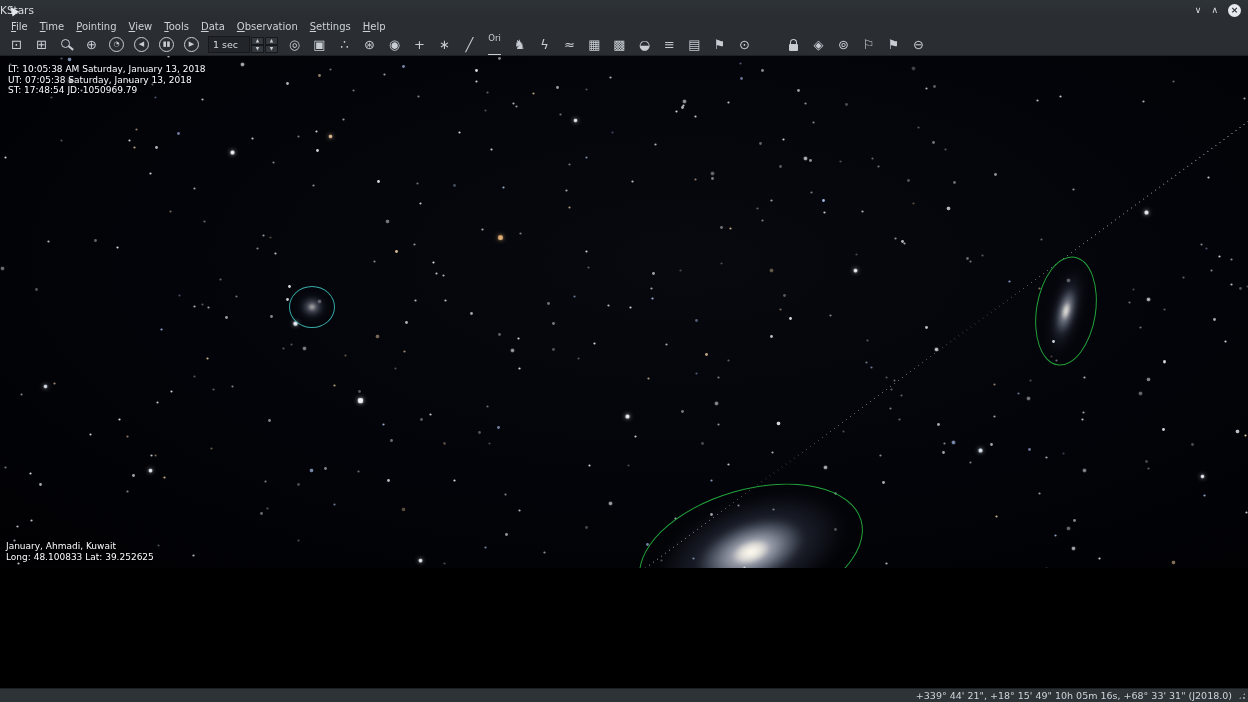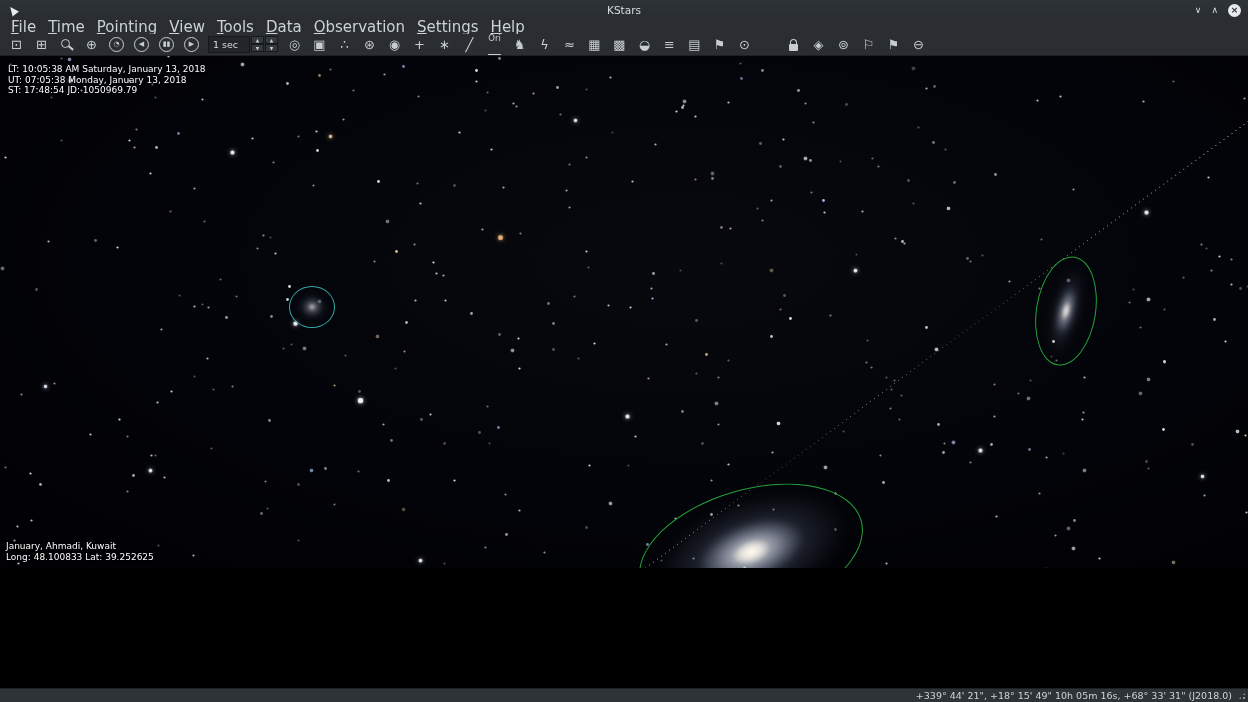--- a/index.html
+++ b/index.html
@@ -1,40 +1,40 @@
 <!DOCTYPE html>
 <html><head>
 <meta charset="utf-8">
 <style>
   *{box-sizing:border-box;margin:0;padding:0}
   html,body{width:1248px;height:702px;background:#000;overflow:hidden;font-family:"DejaVu Sans",sans-serif;cursor:default}
 
   .titlebar{position:absolute;top:0;left:0;right:0;height:20px;background:linear-gradient(#2e3338,#292d32);display:flex;align-items:center;padding:0 7px;z-index:50}
   .cursor-icon{width:0;height:0;border-left:4px solid transparent;border-right:4px solid transparent;border-bottom:9px solid #e8ecef;transform:rotate(-38deg);margin-left:2px}
-  .title{position:absolute;left:0;right:0;text-align:center;color:#d8dde1;font-size:10.5px}
+  .title{position:absolute;left:0;right:0;color:#d8dde1;font-size:10.5px}
   .wcontrols{margin-left:auto;display:flex;align-items:center;gap:10px;z-index:2}
   .wbtn{color:#d8dde1;font-size:9px;line-height:1}
   .wbtn.close{width:13px;height:13px;border-radius:50%;background:#e6eaee;color:#2a2e33;display:flex;align-items:center;justify-content:center;font-size:9px;font-weight:bold}
 
   .menubar{position:absolute;top:20px;left:0;right:0;height:14px;background:#2a2e33;display:flex;align-items:center;padding-left:5px;z-index:50}
-  .menu-item{color:#ccd2d7;font-size:15px;padding:0 6px;line-height:14px}
+  .menu-item{color:#ccd2d7;font-size:10px;padding:0 6px;line-height:14px}
   .menu-item u{text-decoration:underline}
 
   .toolbar{position:absolute;top:34px;left:0;right:0;height:22px;background:#2a2e33;border-bottom:1px solid #1c1f23;display:flex;align-items:center;padding-left:5px;gap:2px;z-index:50}
   .tbtn{width:23px;height:20px;display:flex;align-items:center;justify-content:center;color:#c7cdd3;font-size:13px;border-radius:2px}
   .tbtn span{line-height:1}
   .tbtn.circ span{width:15px;height:15px;border:1.2px solid #c7cdd3;border-radius:50%;display:flex;align-items:center;justify-content:center;font-size:7px}
   .tbtn.ttext span{font-size:8.5px;border-bottom:1px solid #c7cdd3;padding-bottom:12px}
   .tgap{width:22px}
   .icon-magnifier i{position:relative;width:9px;height:9px;border:1.5px solid #c7cdd3;border-radius:50%;display:block;margin:-3px 0 0 -3px}
   .icon-magnifier i::after{content:"";position:absolute;width:6px;height:1.5px;background:#c7cdd3;right:-5px;bottom:-2px;transform:rotate(40deg)}
   .icon-lock i{position:relative;display:block;width:9px;height:7px;background:#c7cdd3;border-radius:1px;margin-top:5px}
   .icon-lock i::before{content:"";position:absolute;top:-5px;left:1px;width:5px;height:5px;border:1.5px solid #c7cdd3;border-bottom:none;border-radius:4px 4px 0 0}
 
-  .spinbox{display:flex;margin:0 3px}
+  .spinbox{display:flex;align-items:center;margin:0 3px}
   .spinval{width:42px;height:17px;background:#22262a;border:1px solid #16181b;color:#d5dade;font-size:9.5px;display:flex;align-items:center;padding-left:4px}
   .spincol{display:flex;flex-direction:column;margin-left:1px}
   .spincol span{width:13px;height:8px;background:#34393f;border:1px solid #16181b;color:#c7cdd3;font-size:4.5px;display:flex;align-items:center;justify-content:center}
 
   .sky{position:absolute;top:56px;left:0;width:1248px;height:512px;background:radial-gradient(ellipse at 55% 40%, #07090f 0%, #030409 55%, #010103 100%);overflow:hidden;z-index:1}
   .starfield{position:absolute;left:0;top:0;width:1px;height:1px;border-radius:50%;background:transparent}
   .ecliptic{position:absolute;height:1px;transform-origin:0 0;background:repeating-linear-gradient(90deg, rgba(205,215,232,0.5) 0 1px, transparent 1px 5px)}
   .sky-object{position:absolute}
   .glow{position:absolute;left:0;top:0;border-radius:50%}
   .ring{position:absolute;left:0;top:0;border:1px solid;border-radius:50%}
@@ -186,21 +186,21 @@
       <span>⊖</span>
     </div>
   </div>
 
 <div class="sky">
   <div class="starfield" style="box-shadow: rgba(226, 231, 240, 0.62) 414px 188px 0px 0.6px, rgba(226, 231, 240, 0.75) 772px 396px 0px 0.6px, rgba(226, 231, 240, 0.5) 970px 205px 0px 0.6px, rgba(226, 231, 240, 0.76) 194px 250px 0px 0.6px, rgba(226, 231, 240, 0.81) 388px 424px 0px 0.9px, rgba(226, 231, 240, 0.46) 487px 350px 0px 0.6px, rgba(226, 231, 240, 0.89) 5px 101px 0px 0.6px, rgba(226, 231, 240, 0.49) 353px 34px 0px 0.6px, rgba(226, 231, 240, 0.54) 265px 425px 0px 0.6px, rgba(168, 190, 236, 0.69) 583px 629px 0px 0.6px, rgba(226, 231, 240, 0.75) 443px 219px 0px 0.6px, rgba(226, 231, 240, 0.31) 702px 387px 0px 0.9px, rgba(226, 231, 240, 0.54) 762px 164px 0px 0.6px, rgba(226, 231, 240, 0.34) 1240px 232px 0px 0.9px, rgba(226, 231, 240, 0.87) 635px 380px 0px 0.6px, rgba(226, 231, 240, 0.76) 862px 155px 0px 0.6px, rgba(226, 231, 240, 0.55) 273px 106px 0px 0.6px, rgba(233, 203, 158, 0.34) 270px 181px 0px 0.6px, rgba(168, 190, 236, 0.71) 403px 10px 0px 0.9px, rgba(226, 231, 240, 0.7) 362px 597px 0px 0.9px, rgba(226, 231, 240, 0.43) 872px 102px 0px 0.6px, rgba(226, 231, 240, 0.49) 866px 306px 0px 0.6px, rgba(233, 203, 158, 0.86) 164px 421px 0px 0.6px, rgba(168, 190, 236, 0.38) 1197px 609px 0px 0.9px, rgba(226, 231, 240, 0.36) 716px 553px 0px 0.6px, rgba(226, 231, 240, 0.82) 151px 399px 0px 0.6px, rgba(226, 231, 240, 0.34) 586px 33px 0px 0.6px, rgba(226, 231, 240, 0.88) 555px 583px 0px 0.6px, rgba(226, 231, 240, 0.55) 830px 259px 0px 0.6px, rgba(226, 231, 240, 0.8) 805px 102px 1px 1.3px, rgba(226, 231, 240, 0.41) 487px 36px 0px 0.6px, rgba(233, 203, 158, 0.5) 377px 280px 0px 1.3px, rgba(226, 231, 240, 0.37) 918px 71px 0px 0.6px, rgba(233, 203, 158, 0.73) 569px 151px 0px 0.6px, rgba(233, 203, 158, 0.58) 504px 600px 0px 0.9px, rgba(226, 231, 240, 0.36) 85px 564px 1px 1.3px, rgba(226, 231, 240, 0.36) 886px 321px 0px 0.6px, rgba(226, 231, 240, 0.31) 1133px 233px 0px 0.6px, rgba(226, 231, 240, 0.35) 61px 84px 0px 0.6px, rgba(226, 231, 240, 0.89) 589px 409px 0px 0.6px, rgba(233, 203, 158, 0.38) 913px 147px 0px 0.6px, rgba(226, 231, 240, 0.34) 823px 551px 0px 0.6px, rgba(168, 190, 236, 0.6) 871px 311px 0px 0.6px, rgba(168, 190, 236, 0.77) 953px 386px 1px 1.3px, rgba(226, 231, 240, 0.89) 1099px 502px 0px 0.6px, rgba(226, 231, 240, 0.85) 420px 147px 0px 0.6px, rgba(226, 231, 240, 0.31) 628px 409px 0px 0.6px, rgba(226, 231, 240, 0.52) 1238px 625px 0px 0.6px, rgba(226, 231, 240, 0.94) 519px 312px 0px 0.6px, rgba(226, 231, 240, 0.37) 283px 292px 0px 0.6px, rgba(226, 231, 240, 0.77) 602px 626px 1px 1.3px, rgba(226, 231, 240, 0.5) 569px 108px 0px 0.6px, rgba(168, 190, 236, 0.46) 740px 7px 0px 0.6px, rgba(168, 190, 236, 0.81) 1055px 479px 0px 0.6px, rgba(226, 231, 240, 0.69) 771px 144px 0px 0.6px, rgba(226, 231, 240, 0.4) 934px 30px 0px 0.9px, rgba(226, 231, 240, 0.55) 1013px 618px 0px 0.6px, rgba(226, 231, 240, 0.43) 967px 202px 0px 0.9px, rgba(233, 203, 158, 0.92) 396px 195px 0px 0.9px, rgba(226, 231, 240, 0.72) 482px 173px 0px 0.6px, rgba(226, 231, 240, 0.48) 236px 240px 0px 0.6px, rgba(168, 190, 236, 0.43) 155px 41px 0px 0.6px, rgba(226, 231, 240, 0.83) 436px 217px 0px 0.6px, rgba(168, 190, 236, 0.68) 311px 414px 0px 1.3px, rgba(168, 190, 236, 0.49) 61px 2px 0px 0.6px, rgba(226, 231, 240, 0.54) 744px 614px 0px 0.6px, rgba(226, 231, 240, 0.78) 948px 152px 0px 1.3px, rgba(226, 231, 240, 0.88) 630px 251px 0px 0.6px, rgba(226, 231, 240, 0.37) 867px 284px 0px 0.6px, rgba(226, 231, 240, 0.76) 1143px 45px 0px 0.6px, rgba(226, 231, 240, 0.47) 330px 13px 0px 0.6px, rgba(168, 190, 236, 0.78) 711px 424px 0px 0.6px, rgba(226, 231, 240, 0.46) 358px 415px 0px 0.6px, rgba(226, 231, 240, 0.47) 1140px 271px 0px 0.6px, rgba(226, 231, 240, 0.58) 738px 449px 0px 0.6px, rgba(226, 231, 240, 0.88) 129px 84px 0px 0.6px, rgba(233, 203, 158, 0.81) 706px 298px 0px 0.9px, rgba(226, 231, 240, 0.63) 263px 179px 0px 0.6px, rgba(226, 231, 240, 0.36) 267px 452px 0px 0.6px, rgba(226, 231, 240, 0.9) 129px 24px 0px 0.6px, rgba(226, 231, 240, 0.41) 1148px 412px 0px 0.6px, rgba(226, 231, 240, 0.48) 1044px 596px 0px 0.6px, rgba(226, 231, 240, 0.45) 204px 165px 0px 0.6px, rgba(226, 231, 240, 0.31) 856px 198px 0px 0.6px, rgba(226, 231, 240, 0.61) 313px 129px 0px 0.6px, rgba(226, 231, 240, 0.77) 287px 27px 0px 0.9px, rgba(168, 190, 236, 0.94) 823px 144px 0px 0.9px, rgba(226, 231, 240, 0.7) 1186px 531px 1px 1.3px, rgba(226, 231, 240, 0.91) 594px 287px 0px 0.6px, rgba(226, 231, 240, 0.34) 835px 473px 0px 0.9px, rgba(226, 231, 240, 0.76) 825px 411px 1px 1.3px, rgba(226, 231, 240, 0.79) 202px 43px 0px 0.6px, rgba(226, 231, 240, 0.9) 676px 55px 0px 0.6px, rgba(226, 231, 240, 0.81) 1148px 243px 1px 1.3px, rgba(226, 231, 240, 0.54) 791px 536px 0px 0.6px, rgba(233, 203, 158, 0.3) 1051px 300px 0px 0.6px, rgba(168, 190, 236, 0.34) 1063px 397px 0px 0.6px, rgba(226, 231, 240, 0.71) 675px 462px 0px 0.6px, rgba(233, 203, 158, 0.45) 771px 214px 1px 1.3px, rgba(226, 231, 240, 0.89) 120px 559px 1px 1.3px, rgba(226, 231, 240, 0.88) 476px 25px 0px 0.6px, rgba(226, 231, 240, 0.36) 479px 376px 0px 0.9px, rgba(226, 231, 240, 0.83) 926px 271px 0px 0.9px, rgba(226, 231, 240, 0.89) 287px 243px 0px 0.9px, rgba(226, 231, 240, 0.77) 242px 8px 1px 1.3px, rgba(226, 231, 240, 0.48) 391px 384px 0px 0.9px, rgba(226, 231, 240, 0.81) 973px 595px 0px 0.6px, rgba(226, 231, 240, 0.68) 226px 261px 0px 0.9px, rgba(226, 231, 240, 0.34) 1030px 324px 0px 0.6px, rgba(226, 231, 240, 0.84) 18px 507px 0px 0.6px, rgba(226, 231, 240, 0.84) 1164px 306px 0px 0.6px, rgba(233, 203, 158, 0.48) 155px 399px 0px 0.6px, rgba(226, 231, 240, 0.31) 489px 387px 0px 0.6px, rgba(168, 190, 236, 0.39) 1201px 550px 0px 0.6px, rgba(226, 231, 240, 0.37) 202px 248px 0px 0.6px, rgba(226, 231, 240, 0.58) 1074px 464px 0px 0.9px, rgba(226, 231, 240, 0.53) 520px 177px 0px 0.6px, rgba(226, 231, 240, 0.36) 36px 233px 0px 0.9px, rgba(226, 231, 240, 0.47) 1129px 246px 0px 0.6px, rgba(226, 231, 240, 0.57) 325px 412px 0px 0.9px, rgba(233, 203, 158, 0.44) 1185px 613px 0px 0.6px, rgba(233, 203, 158, 0.38) 1053px 551px 0px 0.6px, rgba(168, 190, 236, 0.77) 693px 502px 0px 0.6px, rgba(226, 231, 240, 0.77) 193px 499px 0px 0.6px, rgba(168, 190, 236, 0.94) 652px 242px 0px 0.6px, rgba(226, 231, 240, 0.93) 117px 191px 0px 0.6px, rgba(226, 231, 240, 0.44) 748px 562px 0px 0.6px, rgba(226, 231, 240, 0.86) 1208px 121px 0px 0.6px, rgba(226, 231, 240, 0.4) 757px 152px 0px 0.6px, rgba(226, 231, 240, 0.52) 553px 267px 0px 0.9px, rgba(226, 231, 240, 0.92) 843px 531px 0px 0.6px, rgba(226, 231, 240, 0.86) 824px 156px 0px 0.6px, rgba(226, 231, 240, 0.54) 3px 560px 0px 0.6px, rgba(226, 231, 240, 0.67) 75px 542px 0px 0.6px, rgba(226, 231, 240, 0.39) 319px 245px 1px 1.3px, rgba(226, 231, 240, 0.61) 176px 568px 0px 1.3px, rgba(226, 231, 240, 0.57) 505px 438px 0px 0.6px, rgba(226, 231, 240, 0.67) 412px 613px 0px 0.6px, rgba(226, 231, 240, 0.63) 718px 368px 0px 0.6px, rgba(233, 203, 158, 0.78) 533px 37px 0px 0.6px, rgba(226, 231, 240, 0.48) 27px 539px 0px 0.6px, rgba(226, 231, 240, 0.78) 168px 0px 0px 0.6px, rgba(226, 231, 240, 0.41) 1155px 539px 0px 0.6px, rgba(226, 231, 240, 0.49) 806px 609px 0px 0.6px, rgba(226, 231, 240, 0.8) 608px 249px 0px 0.6px, rgba(226, 231, 240, 0.62) 995px 118px 0px 0.9px, rgba(226, 231, 240, 0.86) 430px 358px 0px 0.6px, rgba(226, 231, 240, 0.74) 938px 368px 0px 0.9px, rgba(233, 203, 158, 0.67) 404px 295px 0px 0.6px, rgba(226, 231, 240, 0.65) 343px 63px 0px 0.6px, rgba(226, 231, 240, 0.67) 512px 294px 1px 1.3px, rgba(226, 231, 240, 0.95) 433px 206px 0px 0.6px, rgba(226, 231, 240, 0.5) 933px 86px 0px 0.9px, rgba(226, 231, 240, 0.76) 519px 454px 0px 0.6px, rgba(226, 231, 240, 0.34) 291px 288px 0px 0.6px, rgba(233, 203, 158, 0.94) 1245px 379px 0px 0.6px, rgba(226, 231, 240, 0.87) 171px 335px 0px 0.6px, rgba(226, 231, 240, 0.95) 715px 548px 0px 0.9px, rgba(233, 203, 158, 0.61) 136px 73px 0px 0.6px, rgba(168, 190, 236, 0.65) 544px 530px 0px 0.6px, rgba(226, 231, 240, 0.35) 179px 18px 0px 0.6px, rgba(226, 231, 240, 0.6) 1231px 203px 0px 0.6px, rgba(226, 231, 240, 0.68) 1083px 356px 0px 0.6px, rgba(226, 231, 240, 0.58) 271px 260px 0px 0.9px, rgba(226, 231, 240, 0.46) 1068px 472px 1px 1.3px, rgba(226, 231, 240, 0.8) 1184px 526px 0px 0.6px, rgba(226, 231, 240, 0.61) 805px 47px 0px 0.6px, rgba(233, 203, 158, 0.74) 648px 322px 0px 0.6px, rgba(226, 231, 240, 0.45) 899px 363px 0px 0.6px, rgba(226, 231, 240, 0.69) 730px 515px 0px 0.6px, rgba(168, 190, 236, 0.81) 1009px 225px 0px 0.6px, rgba(226, 231, 240, 0.39) 588px 211px 0px 0.6px, rgba(226, 231, 240, 0.57) 257px 192px 0px 0.6px, rgba(226, 231, 240, 0.58) 880px 399px 0px 0.6px, rgba(233, 203, 158, 0.9) 1127px 583px 0px 0.9px, rgba(233, 203, 158, 0.46) 951px 548px 0px 0.9px, rgba(226, 231, 240, 0.58) 374px 205px 0px 0.6px, rgba(233, 203, 158, 0.76) 334px 329px 0px 0.6px, rgba(226, 231, 240, 0.52) 890px 352px 0px 0.6px, rgba(226, 231, 240, 0.78) 156px 91px 0px 0.9px, rgba(226, 231, 240, 0.87) 301px 524px 0px 0.9px, rgba(226, 231, 240, 0.3) 913px 12px 1px 1.3px, rgba(233, 203, 158, 0.45) 1046px 512px 0px 0.6px, rgba(226, 231, 240, 0.49) 387px 165px 0px 1.3px, rgba(233, 203, 158, 0.36) 403px 453px 0px 1.3px, rgba(226, 231, 240, 0.93) 790px 262px 0px 0.9px, rgba(226, 231, 240, 0.55) 773px 453px 0px 0.6px, rgba(226, 231, 240, 0.84) 157px 346px 0px 0.6px, rgba(226, 231, 240, 0.54) 1148px 323px 0px 1.3px, rgba(226, 231, 240, 0.76) 655px 88px 0px 0.6px, rgba(226, 231, 240, 0.89) 1225px 285px 0px 0.6px, rgba(226, 231, 240, 0.44) 767px 532px 0px 0.6px, rgba(226, 231, 240, 0.87) 783px 83px 0px 0.6px, rgba(226, 231, 240, 0.9) 150px 117px 0px 0.6px, rgba(226, 231, 240, 0.61) 544px 496px 0px 0.6px, rgba(226, 231, 240, 0.74) 926px 32px 0px 0.6px, rgba(226, 231, 240, 0.65) 1039px 437px 0px 0.6px, rgba(226, 231, 240, 0.82) 1237px 375px 0px 1.3px, rgba(226, 231, 240, 0.85) 1060px 40px 0px 0.6px, rgba(226, 231, 240, 0.88) 725px 550px 0px 0.6px, rgba(226, 231, 240, 0.67) 798px 34px 0px 0.9px, rgba(226, 231, 240, 0.37) 28px 625px 0px 0.6px, rgba(226, 231, 240, 0.91) 317px 94px 0px 0.9px, rgba(226, 231, 240, 0.76) 81px 628px 0px 0.6px, rgba(226, 231, 240, 0.34) 51px 41px 0px 0.6px, rgba(233, 203, 158, 0.87) 207px 302px 0px 0.6px, rgba(226, 231, 240, 0.57) 1201px 188px 0px 0.6px, rgba(226, 231, 240, 0.33) 298px 428px 0px 0.9px, rgba(168, 190, 236, 0.4) 179px 239px 0px 0.6px, rgba(226, 231, 240, 0.56) 127px 435px 0px 0.6px, rgba(226, 231, 240, 0.88) 316px 75px 0px 0.6px, rgba(226, 231, 240, 0.4) 213px 333px 0px 0.6px, rgba(226, 231, 240, 0.92) 744px 511px 0px 0.6px, rgba(226, 231, 240, 0.71) 651px 232px 0px 0.6px, rgba(226, 231, 240, 0.91) 518px 282px 0px 0.6px, rgba(226, 231, 240, 0.94) 378px 125px 0px 0.9px, rgba(226, 231, 240, 0.49) 560px 58px 0px 0.6px, rgba(233, 203, 158, 0.56) 1039px 232px 0px 0.6px, rgba(168, 190, 236, 0.69) 485px 491px 0px 0.6px, rgba(226, 231, 240, 0.31) 122px 586px 0px 0.6px, rgba(168, 190, 236, 0.8) 670px 574px 0px 0.6px, rgba(226, 231, 240, 0.58) 269px 364px 0px 0.9px, rgba(226, 231, 240, 0.39) 421px 363px 0px 0.9px, rgba(168, 190, 236, 0.92) 949px 534px 0px 0.6px, rgba(226, 231, 240, 0.7) 667px 626px 0px 0.6px, rgba(226, 231, 240, 0.35) 194px 320px 0px 0.6px, rgba(226, 231, 240, 0.85) 308px 520px 0px 1.3px, rgba(226, 231, 240, 0.56) 813px 66px 0px 0.6px, rgba(226, 231, 240, 0.87) 695px 60px 0px 0.6px, rgba(226, 231, 240, 0.55) 944px 387px 0px 0.6px, rgba(226, 231, 240, 0.74) 513px 47px 0px 0.6px, rgba(226, 231, 240, 0.69) 208px 251px 0px 0.6px, rgba(226, 231, 240, 0.83) 275px 197px 0px 0.6px, rgba(226, 231, 240, 0.44) 1173px 25px 0px 0.6px, rgba(226, 231, 240, 0.41) 499px 278px 0px 0.9px, rgba(226, 231, 240, 0.45) 712px 117px 1px 1.3px, rgba(233, 203, 158, 0.6) 994px 328px 0px 0.6px, rgba(226, 231, 240, 0.7) 471px 257px 0px 0.9px, rgba(226, 231, 240, 0.74) 883px 426px 0px 0.9px, rgba(226, 231, 240, 0.35) 158px 489px 0px 0.6px, rgba(226, 231, 240, 0.92) 930px 526px 0px 0.9px, rgba(226, 231, 240, 0.73) 40px 428px 0px 0.9px, rgba(168, 190, 236, 0.34) 612px 76px 0px 0.6px, rgba(168, 190, 236, 0.72) 586px 101px 0px 0.6px, rgba(226, 231, 240, 0.71) 904px 187px 0px 0.6px, rgba(226, 231, 240, 0.53) 1028px 342px 1px 1.3px, rgba(226, 231, 240, 0.57) 560px 548px 0px 0.9px, rgba(226, 231, 240, 0.33) 661px 504px 0px 0.6px, rgba(226, 231, 240, 0.51) 298px 80px 0px 0.6px, rgba(233, 203, 158, 0.81) 730px 172px 0px 0.6px, rgba(226, 231, 240, 0.34) 298px 484px 0px 0.6px, rgba(233, 203, 158, 0.33) 444px 387px 0px 0.9px, rgba(233, 203, 158, 0.33) 311px 596px 0px 0.6px, rgba(226, 231, 240, 0.36) 578px 302px 0px 0.6px, rgba(168, 190, 236, 0.62) 334px 448px 0px 0.6px, rgba(226, 231, 240, 0.5) 5px 411px 0px 0.6px, rgba(168, 190, 236, 0.43) 1206px 192px 0px 0.6px, rgba(226, 231, 240, 0.44) 95px 184px 0px 0.9px, rgba(226, 231, 240, 0.69) 943px 396px 0px 0.9px, rgba(226, 231, 240, 0.84) 728px 408px 0px 0.6px, rgba(168, 190, 236, 0.59) 741px 22px 0px 0.9px, rgba(226, 231, 240, 0.48) 548px 247px 0px 0.9px, rgba(226, 231, 240, 0.87) 491px 93px 0px 0.6px, rgba(226, 231, 240, 0.66) 506px 478px 0px 0.9px, rgba(226, 231, 240, 0.54) 970px 406px 0px 0.6px, rgba(226, 231, 240, 0.82) 17px 470px 0px 0.6px, rgba(226, 231, 240, 0.4) 901px 339px 0px 0.6px, rgba(226, 231, 240, 0.36) 982px 199px 0px 0.6px, rgba(168, 190, 236, 0.48) 696px 264px 0px 0.9px, rgba(226, 231, 240, 0.51) 682px 355px 0px 0.9px, rgba(226, 231, 240, 0.91) 485px 565px 0px 0.6px, rgba(168, 190, 236, 0.68) 647px 488px 0px 0.9px, rgba(226, 231, 240, 0.94) 835px 437px 0px 0.6px, rgba(226, 231, 240, 0.69) 711px 458px 0px 0.9px, rgba(226, 231, 240, 0.49) 2px 212px 1px 1.3px, rgba(226, 231, 240, 0.32) 846px 48px 0px 0.9px, rgba(226, 231, 240, 0.47) 1140px 337px 1px 1.3px, rgba(226, 231, 240, 0.7) 653px 217px 0px 0.9px, rgba(168, 190, 236, 0.71) 69px 3px 0px 1.3px, rgba(226, 231, 240, 0.75) 1073px 492px 1px 1.3px, rgba(226, 231, 240, 0.49) 721px 171px 0px 0.9px, rgba(226, 231, 240, 0.45) 954px 126px 0px 0.9px, rgba(226, 231, 240, 0.56) 21px 338px 0px 0.6px, rgba(168, 190, 236, 0.82) 636px 514px 1px 1.3px, rgba(226, 231, 240, 0.83) 771px 280px 0px 0.9px, rgba(226, 231, 240, 0.82) 728px 46px 0px 0.6px, rgba(226, 231, 240, 0.3) 586px 471px 0px 0.9px, rgba(233, 203, 158, 0.52) 780px 253px 0px 0.6px, rgba(226, 231, 240, 0.65) 538px 531px 0px 0.6px, rgba(226, 231, 240, 0.77) 1084px 321px 0px 0.6px, rgba(226, 231, 240, 0.73) 1046px 401px 0px 0.6px, rgba(226, 231, 240, 0.36) 784px 239px 0px 0.9px, rgba(226, 231, 240, 0.84) 1246px 456px 0px 0.6px, rgba(226, 231, 240, 0.43) 1218px 582px 0px 0.6px, rgba(226, 231, 240, 0.39) 975px 597px 0px 0.9px, rgba(226, 231, 240, 0.6) 716px 347px 1px 1.3px, rgba(226, 231, 240, 0.64) 130px 616px 1px 1.3px, rgba(226, 231, 240, 0.48) 417px 127px 0px 0.6px, rgba(226, 231, 240, 0.79) 415px 244px 0px 0.6px, rgba(226, 231, 240, 0.73) 666px 288px 0px 0.6px, rgba(168, 190, 236, 0.48) 696px 317px 0px 0.6px, rgba(226, 231, 240, 0.93) 1053px 285px 0px 0.9px, rgba(226, 231, 240, 0.43) 559px 565px 0px 0.9px, rgba(226, 231, 240, 0.7) 991px 388px 0px 0.9px, rgba(226, 231, 240, 0.47) 633px 628px 0px 0.6px, rgba(226, 231, 240, 0.62) 895px 182px 0px 0.6px, rgba(226, 231, 240, 0.32) 444px 507px 0px 0.6px, rgba(226, 231, 240, 0.41) 760px 87px 0px 0.9px, rgba(226, 231, 240, 0.76) 649px 560px 0px 0.6px, rgba(233, 203, 158, 0.44) 211px 392px 0px 0.6px, rgba(226, 231, 240, 0.82) 683px 49px 0px 0.6px, rgba(226, 231, 240, 0.65) 1082px 595px 0px 0.9px, rgba(226, 231, 240, 0.67) 380px 620px 0px 0.6px, rgba(226, 231, 240, 0.56) 304px 292px 1px 1.3px, rgba(233, 203, 158, 0.66) 54px 327px 0px 0.6px, rgba(226, 231, 240, 0.76) 682px 51px 0px 0.9px, rgba(226, 231, 240, 0.77) 610px 21px 0px 0.6px, rgba(233, 203, 158, 0.8) 134px 91px 0px 0.6px, rgba(226, 231, 240, 0.88) 1219px 200px 0px 0.6px, rgba(226, 231, 240, 0.4) 883px 536px 0px 0.6px, rgba(226, 231, 240, 0.84) 252px 82px 0px 0.6px, rgba(226, 231, 240, 0.3) 1146px 405px 0px 0.9px, rgba(226, 231, 240, 0.32) 840px 105px 0px 0.6px, rgba(233, 203, 158, 0.62) 695px 123px 0px 0.6px, rgba(226, 231, 240, 0.41) 894px 324px 0px 0.6px, rgba(168, 190, 236, 0.61) 1029px 393px 0px 0.9px, rgba(233, 203, 158, 0.68) 332px 523px 0px 0.6px, rgba(168, 190, 236, 0.9) 510px 581px 0px 0.6px, rgba(226, 231, 240, 0.78) 486px 555px 0px 0.6px, rgba(226, 231, 240, 0.43) 807px 601px 0px 0.6px, rgba(226, 231, 240, 0.65) 1073px 133px 0px 0.6px, rgba(226, 231, 240, 0.37) 945px 93px 0px 0.6px, rgba(168, 190, 236, 0.61) 574px 240px 0px 0.6px, rgba(226, 231, 240, 0.42) 1068px 224px 1px 1.3px, rgba(226, 231, 240, 0.47) 10px 8px 0px 0.6px, rgba(226, 231, 240, 0.56) 418px 40px 0px 0.6px, rgba(226, 231, 240, 0.72) 133px 419px 0px 0.9px, rgba(226, 231, 240, 0.92) 778px 367px 0px 1.3px, rgba(226, 231, 240, 0.31) 1247px 230px 0px 0.6px, rgba(226, 231, 240, 0.45) 892px 521px 0px 1.3px, rgba(168, 190, 236, 0.65) 178px 77px 0px 0.9px, rgba(226, 231, 240, 0.69) 1056px 596px 0px 0.9px, rgba(226, 231, 240, 0.87) 90px 378px 0px 0.6px, rgba(226, 231, 240, 0.68) 384px 18px 0px 0.6px, rgba(226, 231, 240, 0.94) 454px 424px 0px 0.6px, rgba(226, 231, 240, 0.59) 1084px 414px 1px 1.3px, rgba(226, 231, 240, 0.71) 610px 447px 1px 1.3px, rgba(226, 231, 240, 0.79) 902px 185px 0px 0.9px, rgba(226, 231, 240, 0.46) 261px 457px 0px 0.9px, rgba(226, 231, 240, 0.39) 728px 304px 0px 0.6px, rgba(226, 231, 240, 0.69) 557px 31px 0px 0.9px, rgba(226, 231, 240, 0.33) 485px 54px 0px 0.6px, rgba(226, 231, 240, 0.42) 1183px 221px 0px 0.6px, rgba(226, 231, 240, 0.32) 843px 375px 0px 0.6px, rgba(226, 231, 240, 0.43) 1041px 183px 0px 0.6px, rgba(226, 231, 240, 0.35) 908px 124px 0px 0.9px, rgba(226, 231, 240, 0.62) 810px 104px 0px 0.9px, rgba(226, 231, 240, 0.7) 566px 134px 0px 0.6px, rgba(226, 231, 240, 0.78) 886px 507px 0px 0.6px, rgba(226, 231, 240, 0.31) 395px 312px 0px 0.6px, rgba(226, 231, 240, 0.59) 762px 14px 0px 0.9px, rgba(233, 203, 158, 0.62) 319px 19px 0px 0.9px, rgba(226, 231, 240, 0.73) 1214px 263px 0px 0.9px, rgba(168, 190, 236, 0.67) 498px 371px 0px 0.9px, rgba(226, 231, 240, 0.56) 1211px 214px 0px 0.6px, rgba(168, 190, 236, 0.58) 1018px 337px 0px 0.6px, rgba(226, 231, 240, 0.83) 1082px 363px 0px 0.6px, rgba(226, 231, 240, 0.69) 14px 484px 0px 0.6px, rgba(226, 231, 240, 0.79) 48px 185px 0px 0.6px, rgba(168, 190, 236, 0.85) 1204px 439px 0px 0.6px, rgba(233, 203, 158, 0.54) 1173px 506px 0px 1.3px, rgba(226, 231, 240, 0.33) 522px 586px 0px 0.6px, rgba(226, 231, 240, 0.67) 81px 34px 0px 0.6px, rgba(226, 231, 240, 0.51) 878px 110px 0px 0.6px, rgba(226, 231, 240, 0.82) 445px 244px 0px 0.6px, rgba(226, 231, 240, 0.6) 503px 516px 0px 0.6px, rgba(233, 203, 158, 0.59) 127px 380px 0px 0.6px, rgba(226, 231, 240, 0.66) 684px 45px 1px 1.3px, rgba(233, 203, 158, 0.51) 170px 155px 0px 0.6px, rgba(226, 231, 240, 0.4) 891px 333px 0px 0.6px, rgba(226, 231, 240, 0.7) 194px 132px 0px 0.6px, rgba(226, 231, 240, 0.38) 780px 110px 0px 0.9px, rgba(226, 231, 240, 0.38) 455px 623px 0px 0.6px, rgba(233, 203, 158, 0.41) 345px 299px 0px 0.6px, rgba(226, 231, 240, 0.69) 994px 360px 0px 0.6px, rgba(226, 231, 240, 0.47) 152px 28px 0px 0.6px, rgba(226, 231, 240, 0.31) 721px 207px 0px 0.6px, rgba(226, 231, 240, 0.87) 586px 195px 0px 0.6px, rgba(226, 231, 240, 0.8) 1037px 44px 0px 0.6px, rgba(168, 190, 236, 0.79) 1069px 524px 0px 0.6px, rgba(226, 231, 240, 0.71) 568px 597px 0px 0.9px, rgba(226, 231, 240, 0.51) 811px 136px 0px 0.6px, rgba(226, 231, 240, 0.8) 1231px 228px 0px 0.6px, rgba(168, 190, 236, 0.88) 383px 368px 0px 0.6px, rgba(168, 190, 236, 0.87) 503px 131px 0px 0.6px, rgba(226, 231, 240, 0.92) 30px 417px 0px 0.6px, rgba(226, 231, 240, 0.33) 1192px 388px 0px 0.9px, rgba(226, 231, 240, 0.35) 553px 293px 0px 0.9px, rgba(226, 231, 240, 0.95) 476px 14px 0px 0.9px, rgba(226, 231, 240, 0.65) 516px 50px 0px 0.6px, rgba(226, 231, 240, 0.81) 31px 464px 0px 0.6px, rgba(226, 231, 240, 0.87) 1164px 305px 0px 0.9px, rgba(226, 231, 240, 0.44) 220px 223px 0px 0.6px, rgba(226, 231, 240, 0.82) 632px 125px 0px 0.6px, rgba(233, 203, 158, 0.89) 996px 460px 0px 0.6px, rgba(226, 231, 240, 0.77) 406px 266px 0px 0.9px, rgba(226, 231, 240, 0.79) 1059px 579px 0px 0.6px, rgba(226, 231, 240, 0.75) 612px 575px 0px 0.6px, rgba(226, 231, 240, 0.77) 210px 519px 0px 0.6px, rgba(226, 231, 240, 0.53) 718px 321px 0px 0.6px, rgba(226, 231, 240, 0.46) 1056px 304px 0px 0.6px, rgba(168, 190, 236, 0.66) 986px 519px 0px 0.6px, rgba(226, 231, 240, 0.55) 232px 330px 0px 0.6px, rgba(226, 231, 240, 0.94) 340px 615px 0px 1.3px, rgba(226, 231, 240, 0.63) 858px 617px 0px 0.9px, rgba(168, 190, 236, 0.85) 161px 273px 0px 0.6px, rgba(226, 231, 240, 0.87) 936px 293px 1px 1.3px, rgba(226, 231, 240, 0.38) 1164px 253px 0px 0.6px, rgba(226, 231, 240, 0.3) 680px 214px 0px 0.6px, rgba(226, 231, 240, 0.91) 459px 76px 0px 0.6px, rgba(226, 231, 240, 0.53) 712px 122px 0px 0.9px, rgba(226, 231, 240, 0.66) 497px 574px 0px 0.6px, rgba(226, 231, 240, 0.68) 1244px 42px 0px 0.6px, rgba(168, 190, 236, 0.39) 454px 129px 0px 0.9px, rgba(226, 231, 240, 0.94) 119px 363px 0px 0.6px, rgba(226, 231, 240, 0.94) 289px 230px 0px 0.9px, rgba(226, 231, 240, 0.36) 359px 335px 0px 0.9px, rgba(226, 231, 240, 0.92) 1163px 373px 0px 0.9px, rgba(226, 231, 240, 0.46) 621px 623px 1px 1.3px, rgba(226, 231, 240, 0.56) 499px 2px 0px 0.9px, rgb(230, 178, 119) 500px 181px 1px 1.875px, rgb(230, 178, 119) 500px 181px 5px 1.5px, rgb(240, 244, 250) 360px 344px 1px 2.125px, rgb(240, 244, 250) 360px 344px 5px 1.7px, rgb(238, 242, 248) 295px 267px 1px 1.625px, rgb(238, 242, 248) 295px 267px 5px 1.3px, rgb(238, 242, 248) 232px 96px 1px 1.5px, rgb(238, 242, 248) 232px 96px 5px 1.2px, rgb(226, 168, 104) 677px 572px 1px 1.75px, rgb(226, 168, 104) 677px 572px 5px 1.4px, rgb(238, 242, 248) 627px 360px 1px 1.5px, rgb(238, 242, 248) 627px 360px 5px 1.2px, rgb(238, 242, 248) 855px 214px 1px 1.375px, rgb(238, 242, 248) 855px 214px 5px 1.1px, rgb(223, 230, 242) 980px 394px 1px 1.5px, rgb(223, 230, 242) 980px 394px 5px 1.2px, rgb(238, 242, 248) 1146px 156px 1px 1.5px, rgb(238, 242, 248) 1146px 156px 5px 1.2px, rgb(232, 237, 245) 420px 504px 1px 1.375px, rgb(232, 237, 245) 420px 504px 5px 1.1px, rgb(232, 237, 245) 150px 414px 1px 1.375px, rgb(232, 237, 245) 150px 414px 5px 1.1px, rgb(224, 181, 132) 1080px 544px 1px 1.5px, rgb(224, 181, 132) 1080px 544px 5px 1.2px, rgb(238, 242, 248) 70px 24px 1px 1.375px, rgb(238, 242, 248) 70px 24px 5px 1.1px, rgb(232, 237, 245) 575px 64px 1px 1.25px, rgb(232, 237, 245) 575px 64px 5px 1px, rgb(205, 216, 238) 904px 580px 1px 1.375px, rgb(205, 216, 238) 904px 580px 5px 1.1px, rgb(232, 200, 154) 585px 599px 1px 1.25px, rgb(232, 200, 154) 585px 599px 5px 1px, rgb(232, 237, 245) 1202px 420px 1px 1.25px, rgb(232, 237, 245) 1202px 420px 5px 1px, rgb(221, 228, 240) 45px 330px 1px 1.25px, rgb(221, 228, 240) 45px 330px 5px 1px, rgb(232, 237, 245) 210px 590px 1px 1.25px, rgb(232, 237, 245) 210px 590px 5px 1px, rgb(230, 193, 148) 330px 80px 1px 1.25px, rgb(230, 193, 148) 330px 80px 5px 1px;"></div>
   <div class="ecliptic" style="left: 464px; top: 646px; width: 975.816px; transform: rotate(-36.5411deg);"></div>
 
   <div class="overlay ov-tl">
     <div>LT: 10:05:38 AM   Saturday, January 13, 2018</div>
-    <div>UT: 07:05:38   Monday, January 13, 2018</div>
+    <div>UT: 07:05:38   Saturday, January 13, 2018</div>
     <div>ST: 17:48:54   JD: 1050969.79</div>
   </div>
 
 
   <div class="overlay ov-bl">
     <div>January, Ahmadi, Kuwait</div>
     <div>Long: 48.100833   Lat: 39.252625</div>
   </div>
 <div class="sky-object" style="left: 312px; top: 251px;">
       <div class="glow" style="width: 30px; height: 26px; background: radial-gradient(closest-side, rgba(165, 180, 212, 0.376), rgba(110, 125, 160, 0.15) 60%, rgba(0, 0, 0, 0)); filter: blur(5px); transform: translate(-50%, -50%) rotate(0deg);"></div>

